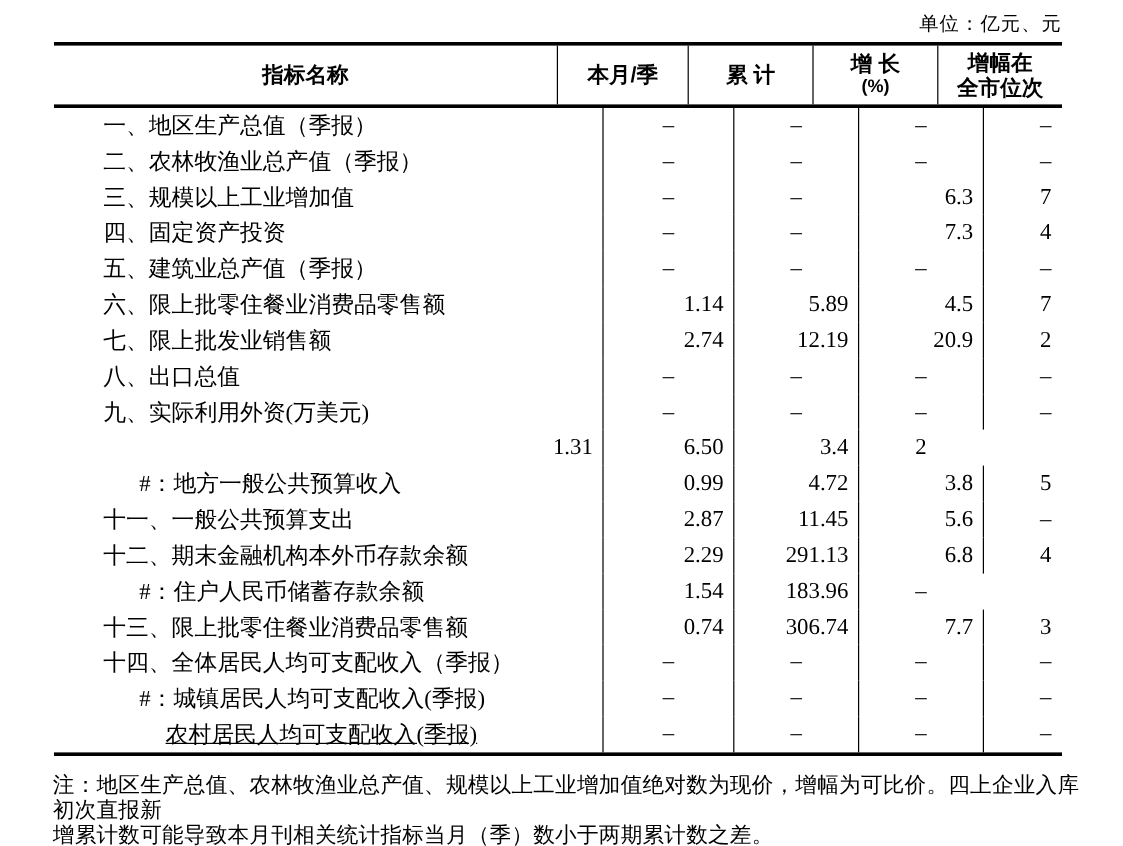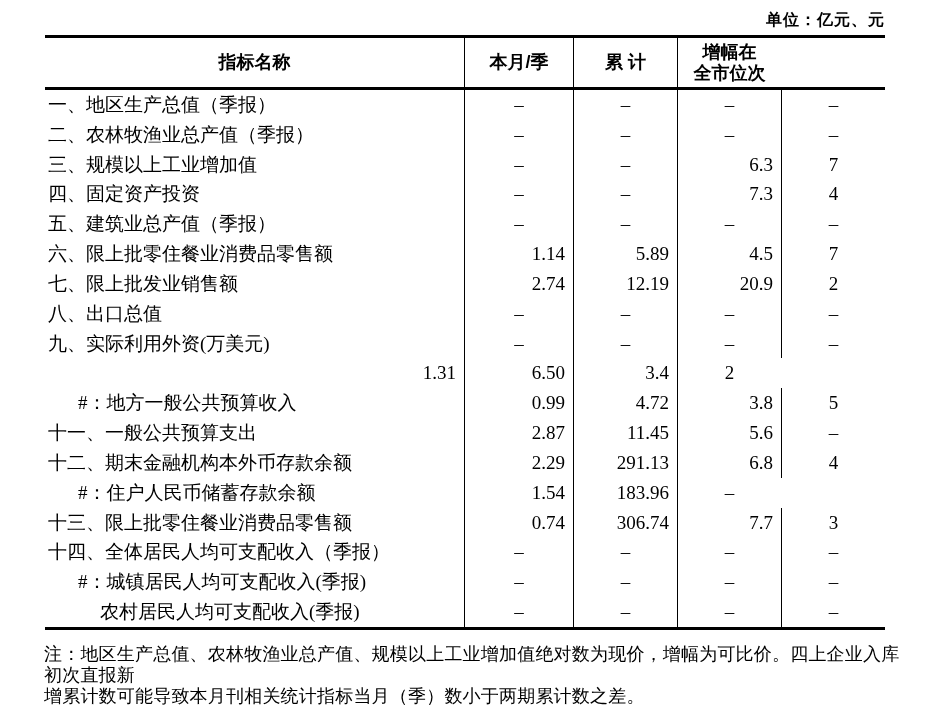--- a/index.html
+++ b/index.html
@@ -2,53 +2,53 @@
 <html><head>
 <meta charset="utf-8">
 <style>
   html,body{margin:0;padding:0;background:#fff;}
   .page{
     position:relative;width:936px;height:705px;background:#ffffff;color:#000;
     font-family:"Liberation Serif",serif;overflow:hidden;
   }
   .unit-label{
     position:absolute;top:10px;left:45px;width:840px;text-align:right;
-    font-family:"Liberation Sans",sans-serif;font-weight:bold;font-size:16px;
+    font-family:"Liberation Sans",sans-serif;font-weight:normal;font-size:16px;
     letter-spacing:1px;
   }
   .stat-table{
     position:absolute;left:45px;top:35px;width:840px;
     border-top:3px solid #000;border-bottom:3px solid #000;
     box-sizing:content-box;
     text-align:center;
   }
   .thead{
     display:grid;grid-template-columns:419px 109px 104px 104px 104px;
     height:49px;border-bottom:3px solid #000;
     font-family:"Liberation Sans",sans-serif;font-weight:bold;font-size:18px;
   }
   .hcell{
     display:flex;flex-direction:column;justify-content:center;align-items:center;
     line-height:21px;box-sizing:border-box;
   }
   .thead > .hcell:nth-child(n+2){border-left:1.5px solid #000;}
   .hsub{font-size:15px;line-height:18px;}
-  .tbody{display:flex;flex-direction:column;height:537px;}
+  .tbody{display:flex;flex-direction:column;height:537px;margin-left:38px;}
   .trow{
     flex:1;display:grid;grid-template-columns:419px 109px 104px 104px 104px;
   }
   .trow > .cell:nth-child(n+2){border-left:1.5px solid #000;}
   .cell{
     display:flex;align-items:center;font-size:19px;box-sizing:border-box;
     overflow:hidden;white-space:nowrap;
   }
   .cell.label{justify-content:flex-start;}
   .indent0{padding-left:3px;}
   .indent1{padding-left:33px;}
-  .indent2{padding-left:55px;}
+  .indent2{padding-left:55px;text-decoration:underline;}
   .cell.right{justify-content:flex-end;padding-right:8px;}
   .cell.center{justify-content:center;}
   .note{
     position:absolute;left:44px;top:644px;width:856px;
     font-size:18px;line-height:21px;letter-spacing:0.2px;
   }
 </style>
 </head>
 <body>
 
@@ -61,20 +61,24 @@
       <div class="hcell">
         <span>指标名称</span>
       </div>
       <div class="hcell">
         <span>本月/季</span>
       </div>
       <div class="hcell">
         <span>累 计</span>
       </div>
       <div class="hcell">
+        <span>增 长</span>
+        <span class="hsub">(%)</span>
+      </div>
+      <div class="hcell">
         <span>增幅在</span>
         <span>全市位次</span>
       </div>
     </div>
     <div class="tbody">
         <div class="trow">
           <div class="cell label indent0">一、地区生产总值（季报）</div>
           <div class="cell center">–</div>
           <div class="cell center">–</div>
           <div class="cell center">–</div>

